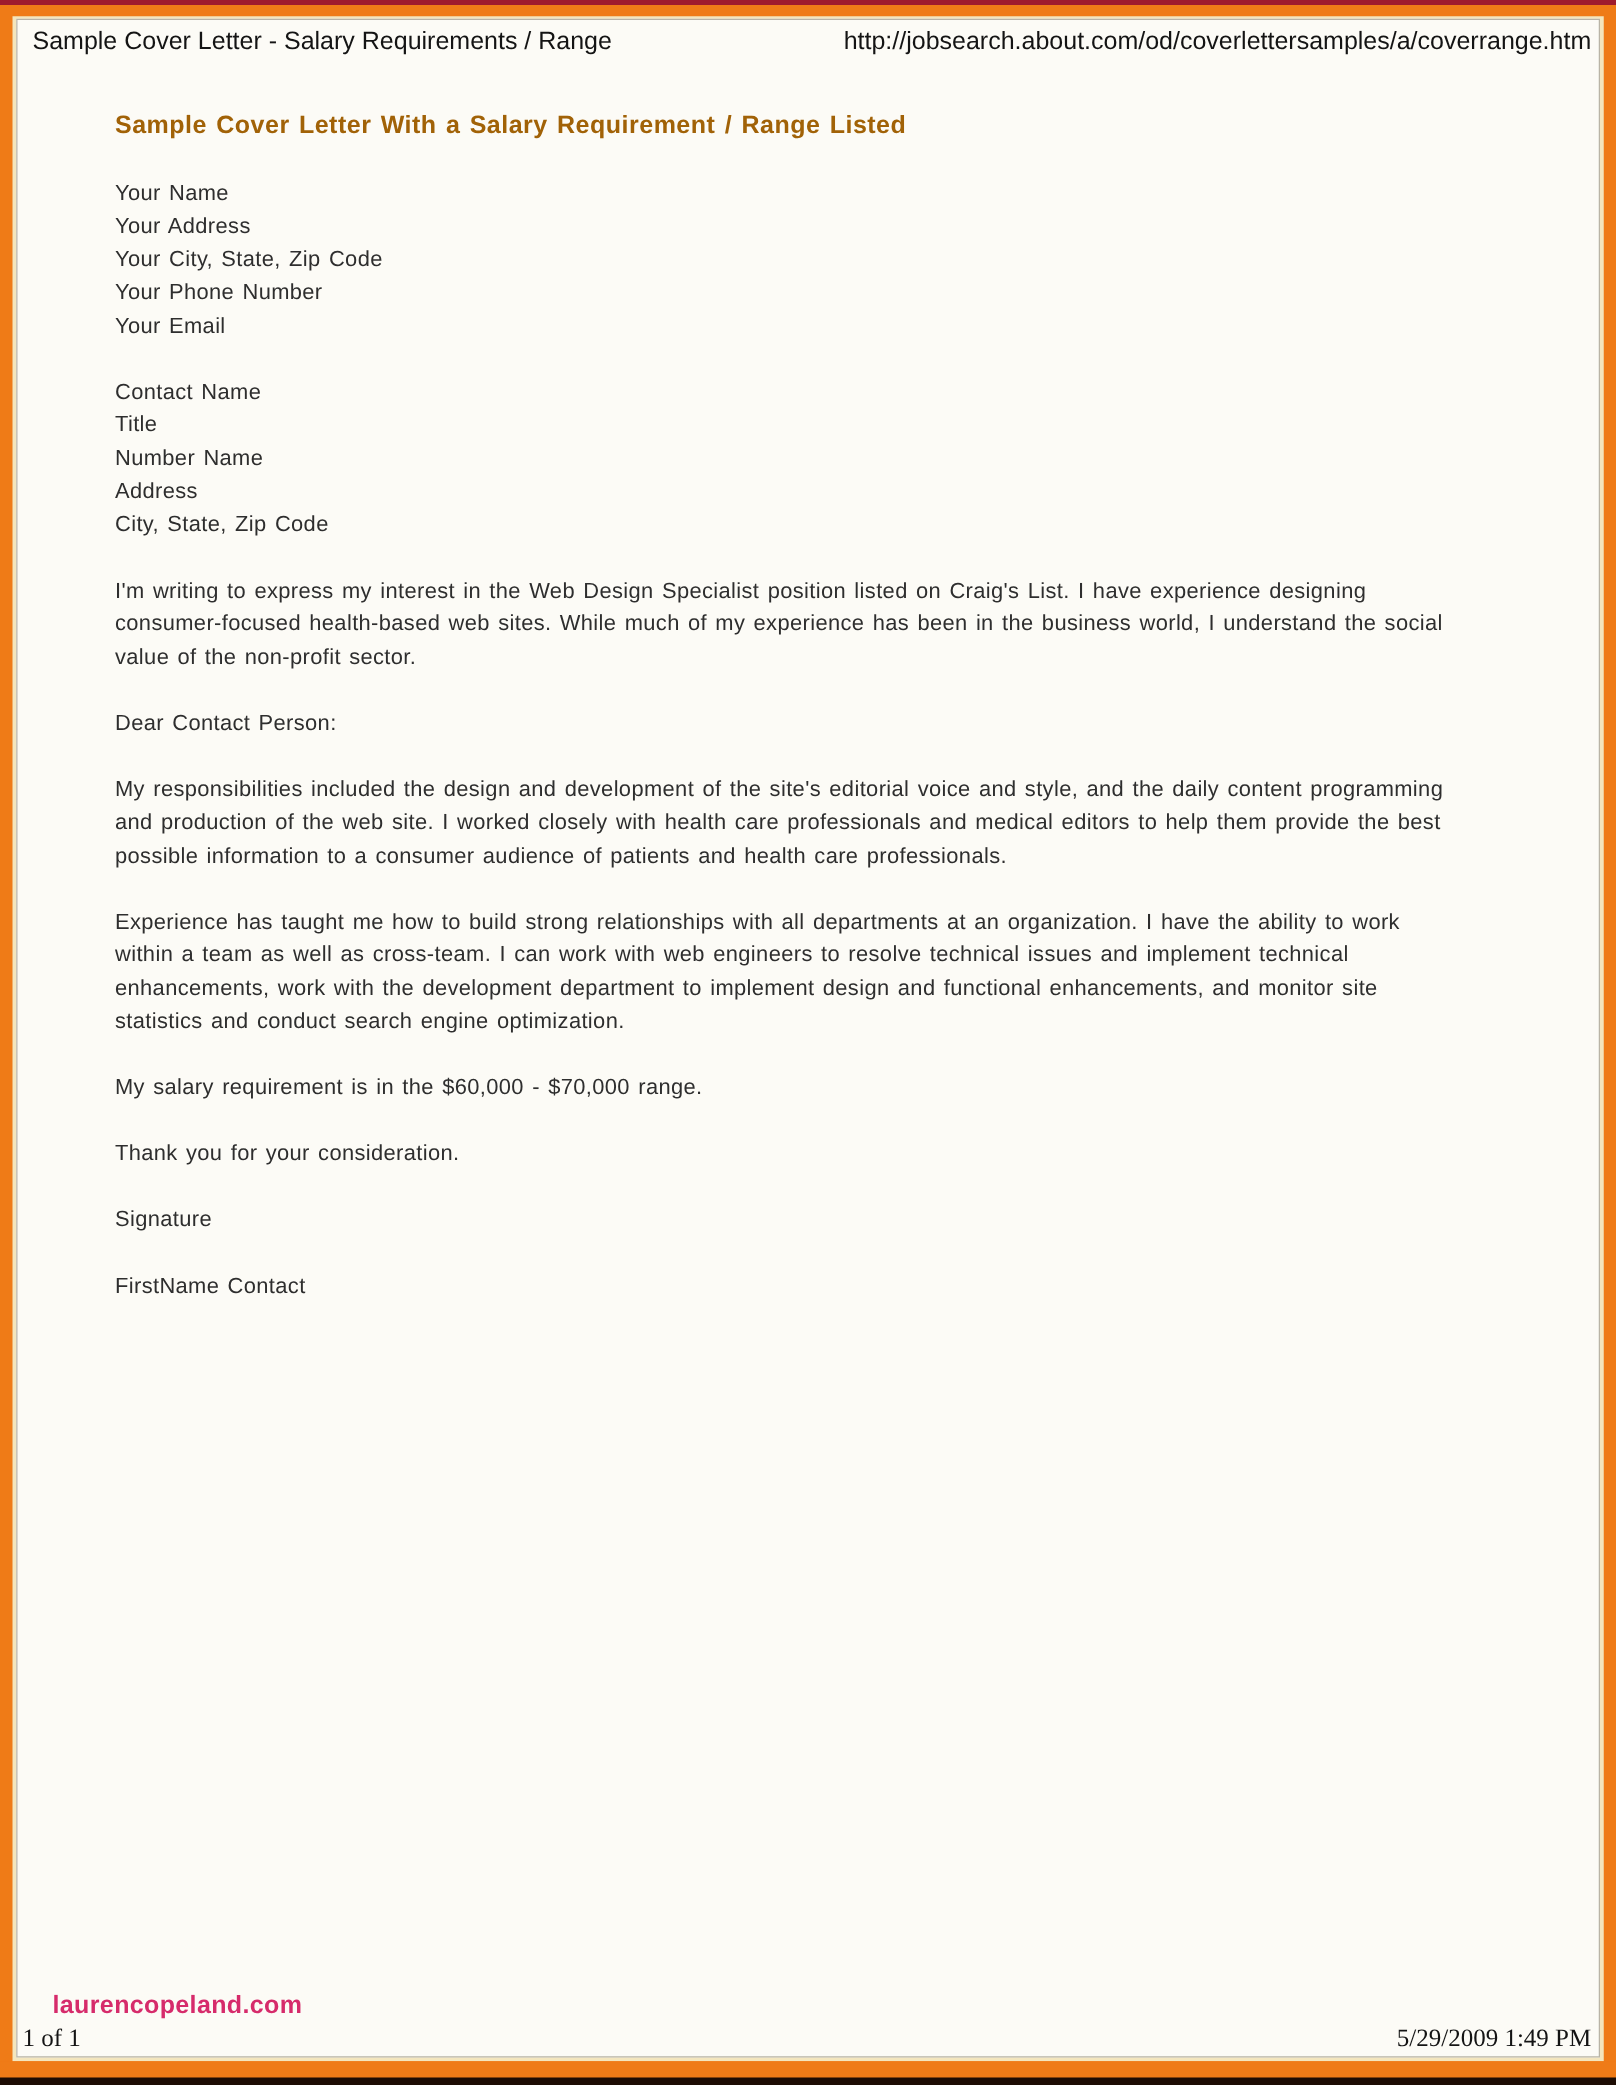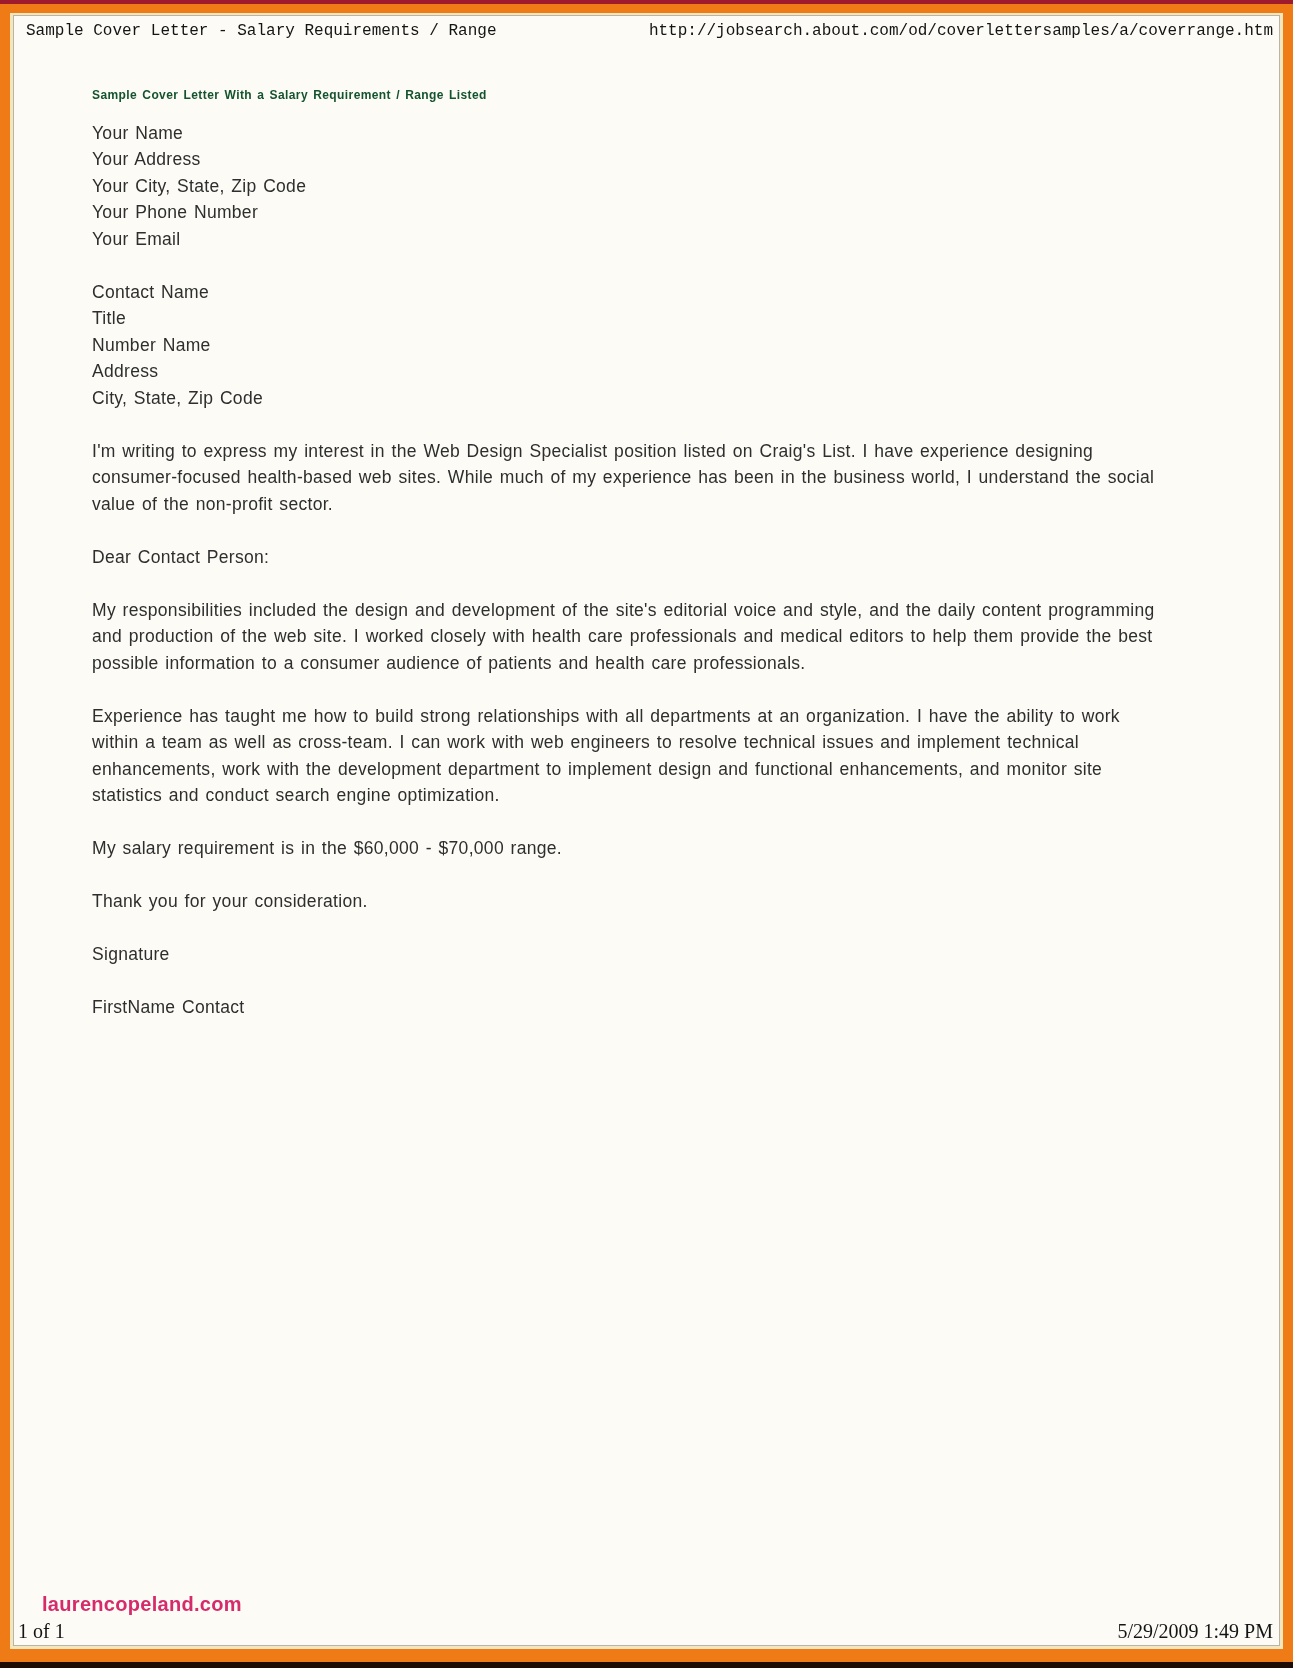--- a/index.html
+++ b/index.html
@@ -37,44 +37,44 @@
   }
   .bottom-orange { height: 13px; background: #ef7b17; flex: 0 0 auto; }
   .bottom-strip { height: 6px; background: #1d0c04; flex: 0 0 auto; }
 
   
   .print-header {
     display: flex;
     justify-content: space-between;
     align-items: flex-start;
     padding: 6px 6px 0 12px;
-    font-family: Liberation Mono, monospace;
-    font-size: 16px;
+    font-family: Liberation Sans, sans-serif;
+    font-size: 20px;
     color: #141414;
     flex: 0 0 auto;
   }
   .print-header .url { text-align: left; }
 
   
   .letter {
     flex: 1 1 auto;
     padding: 42px 78px 0 78px;
     color: #2e2e2e;
     font-size: 17.5px;
     line-height: 26.5px;
     letter-spacing: 0.3px;
     word-spacing: 1.5px;
     overflow: hidden;
   }
   .letter-title {
     font-weight: bold;
-    font-size: 12px;
-    color: #14532d;
+    font-size: 20px;
+    color: #a16207;
     letter-spacing: 0.4px;
-    margin-bottom: 11px;
+    margin-bottom: 27px;
   }
   .block { margin-bottom: 26.5px; }
   .para { margin-bottom: 26.5px; max-width: 1075px; }
 
   
   .watermark {
     padding: 0 0 4px 28px;
     font-weight: bold;
     font-size: 20px;
     letter-spacing: 0.3px;

